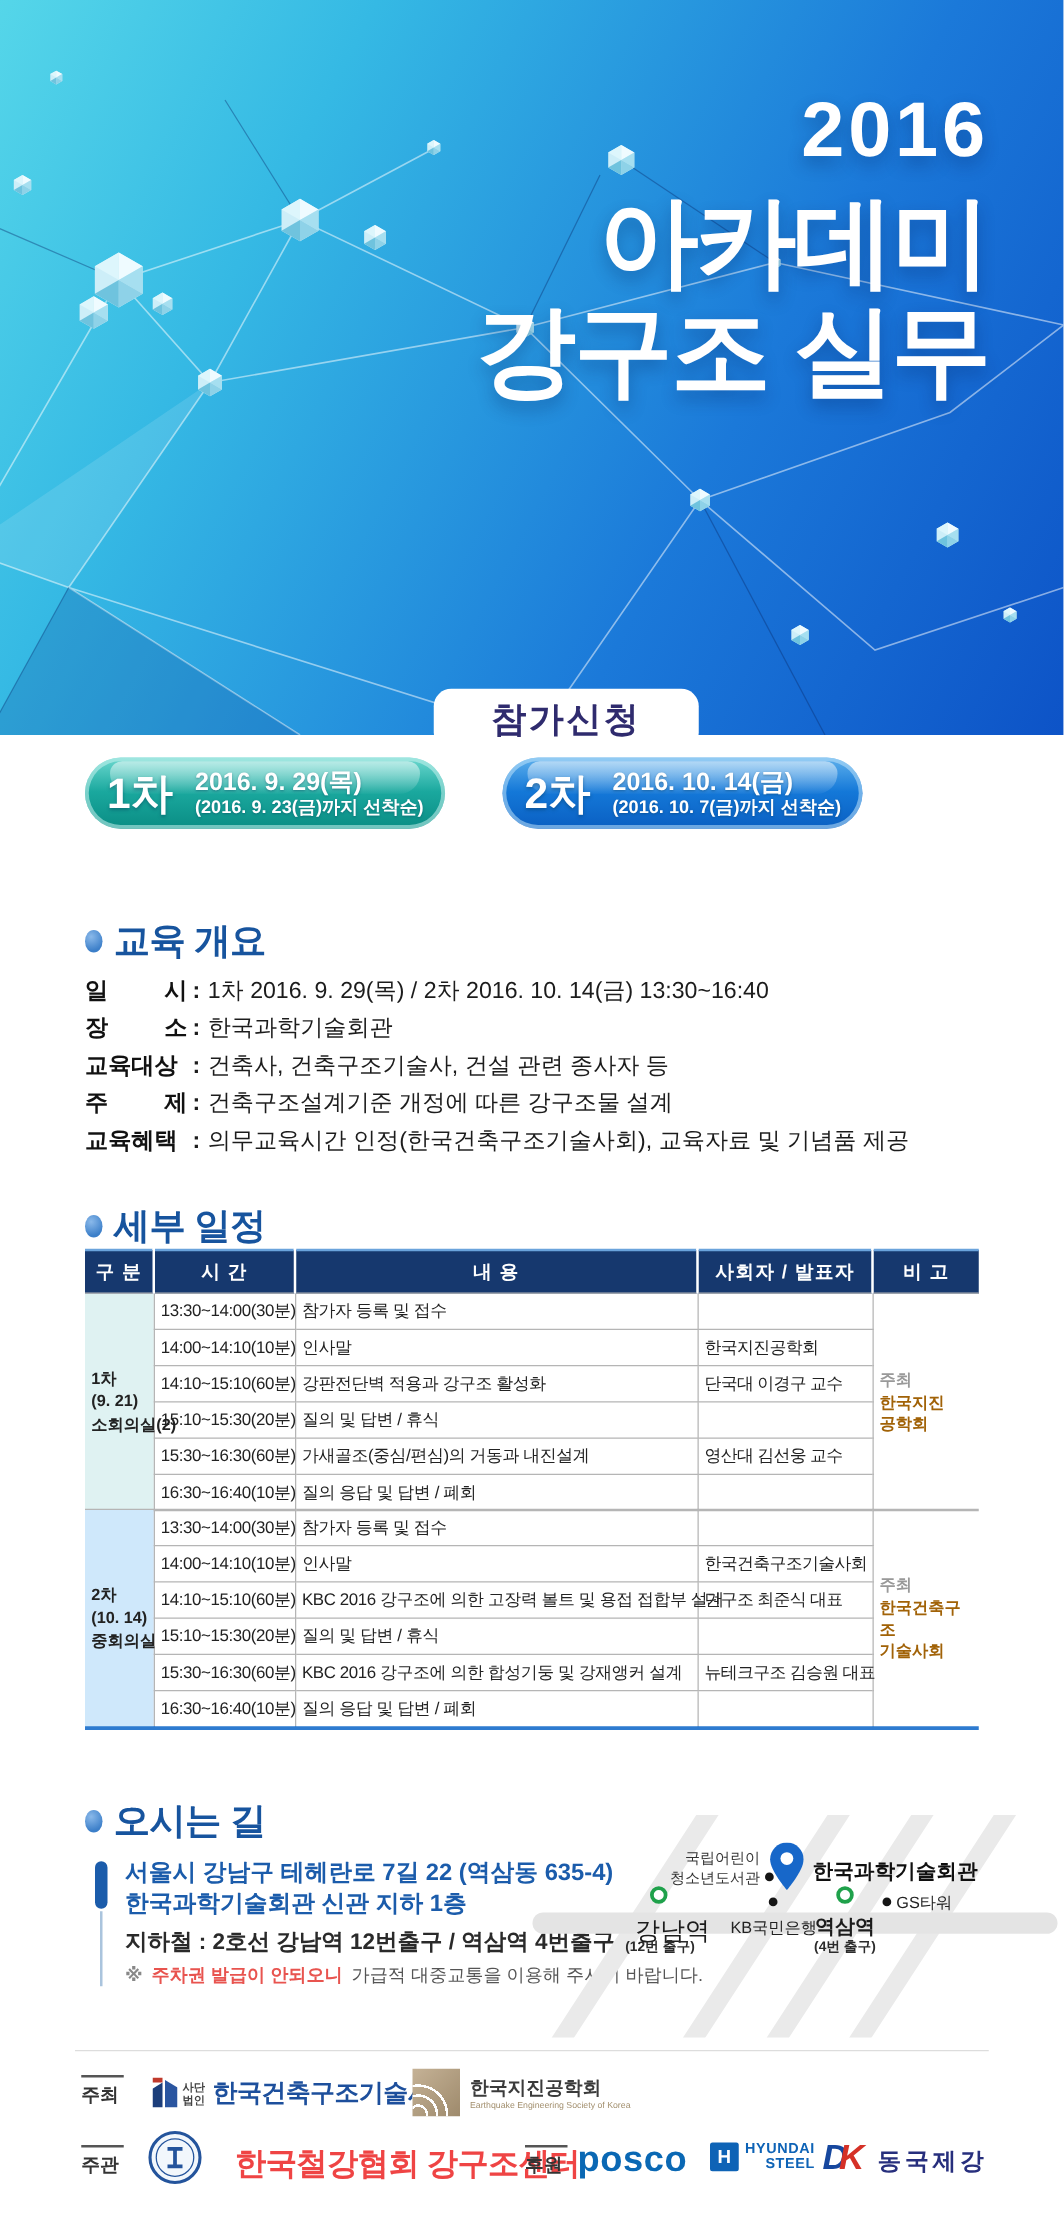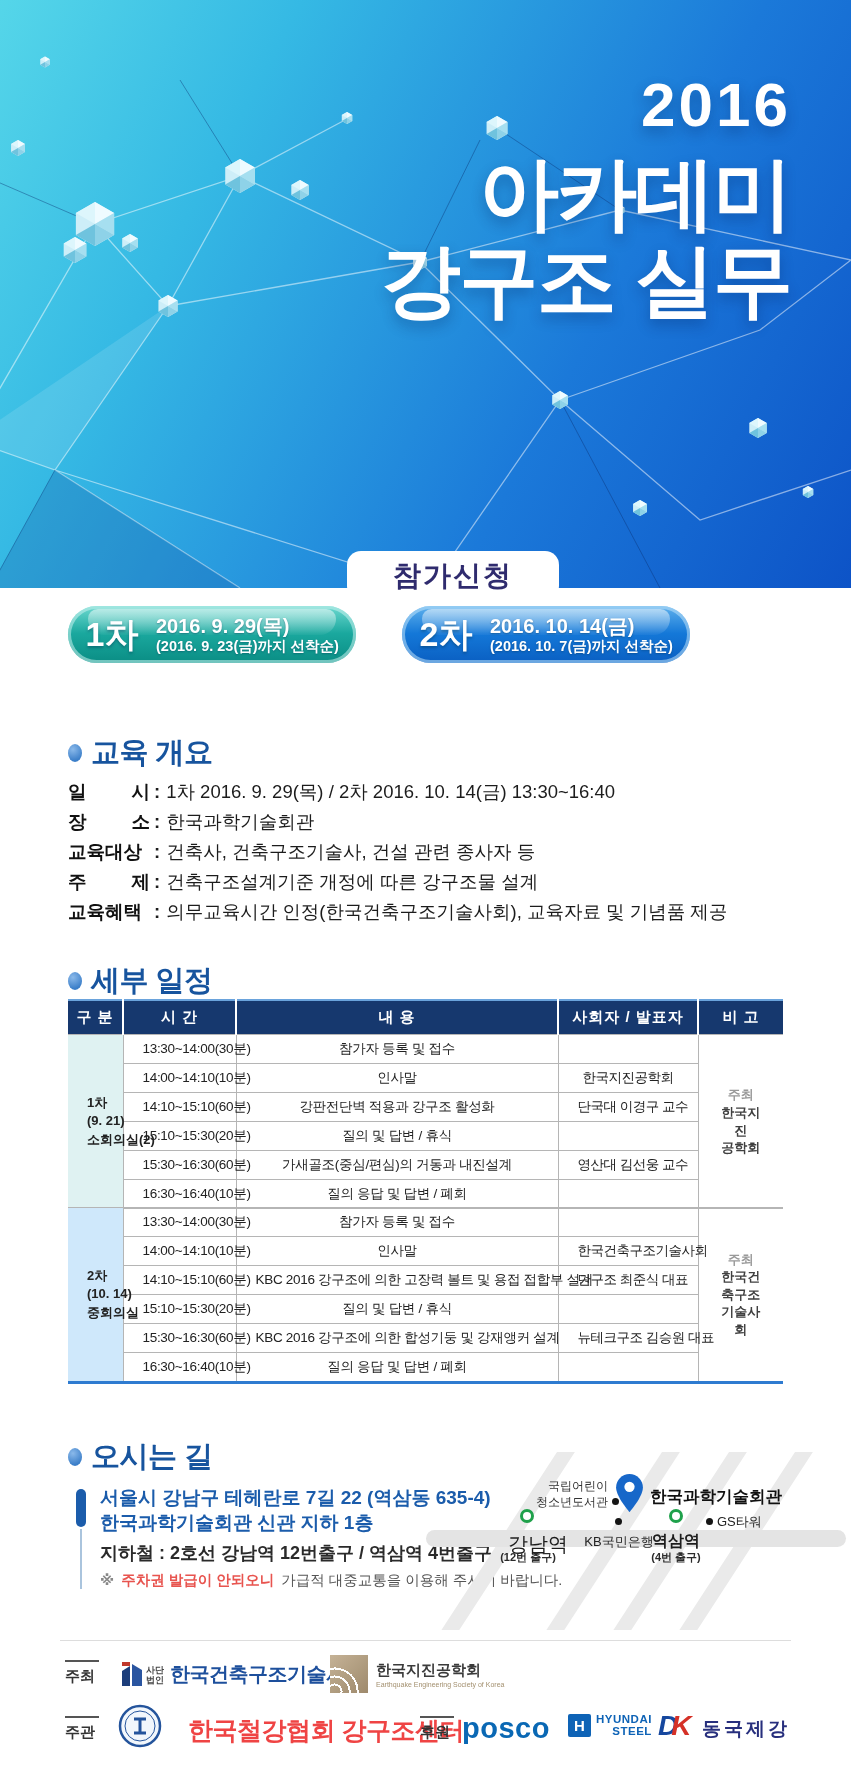--- a/index.html
+++ b/index.html
@@ -53,34 +53,34 @@
   .ov-label { width:82px; flex:none; font-weight:800; text-align:justify; text-align-last:justify; color:#111; }
   .ov-sep { flex:none; font-weight:700; padding:0 6px 0 4px; }
   .ov-value { white-space:nowrap; }
   
   .sched-table { position:absolute; left:68px; width:715px; border-collapse:collapse; table-layout:fixed; }
   .sched-t1 { top:999px; border-top:2px solid #6aa3dc; }
   .sched-t2 { top:1207px; border-bottom:3px solid #2e7bd0; }
   .sched-table th { background:#16386e; color:#fff; font-size:15px; font-weight:700;
     height:31px; border-right:2px solid #fff; letter-spacing:1px; }
   .sched-table th:last-child { border-right:none; }
-  .sched-table td { border:1px solid #b5b5b5; text-align:center; height:28px;
-    padding:0 19px; font-size:13.5px; color:#222; white-space:nowrap; overflow:visible; }
+  .sched-table td { border:1px solid #b5b5b5; height:28px;
+    padding:0 5px; font-size:13.5px; color:#222; white-space:nowrap; overflow:visible; }
   .sched-table td:first-child { border-left:none; }
   .sched-table td:last-child { border-right:none; }
   .sched-t2 tr:last-child td { border-bottom:none; }
   .cell-time { font-size:13px; letter-spacing:-0.3px; }
   .cell-content { font-size:12.8px; letter-spacing:-0.3px; }
   .cell-speaker { font-size:13px; letter-spacing:-0.5px; }
   .cell-group { background:#dff2f2; font-weight:700; line-height:1.4; white-space:normal; }
   .sched-t2 .cell-group { background:#cfe8fb; }
   .grp-session,.grp-date,.grp-room { display:block; font-size:13px; color:#222; }
   .cell-note { white-space:normal; line-height:1.35; }
   .note-label { display:block; color:#999; font-size:13px; font-weight:700; }
-  .note-org { display:block; color:#404040; font-size:13px; font-weight:700; white-space:pre-line; }
+  .note-org { display:block; color:#a16207; font-size:13px; font-weight:700; white-space:pre-line; }
   
   .addr-bar { position:absolute; left:76px; top:1489px; width:10px; height:38px; border-radius:5px; background:#1b5cab; }
   .addr-tail { position:absolute; left:80px; top:1529px; width:2px; height:60px; background:#aac4dd; }
   .addr-line { position:absolute; left:100px; font-size:19px; font-weight:800; color:#1b5cab; white-space:nowrap; }
   .addr-1 { top:1485px; } .addr-2 { top:1510px; }
   .subway-line { position:absolute; left:100px; top:1541px; font-size:18px; font-weight:800; color:#2a2a2a; white-space:nowrap; }
   .parking-line { position:absolute; left:100px; top:1571px; font-size:14.5px; white-space:nowrap; }
   .park-mark { color:#888; font-weight:700; }
   .park-red { color:#e8544f; font-weight:800; padding:0 3px; }
   .park-rest { color:#555; }

